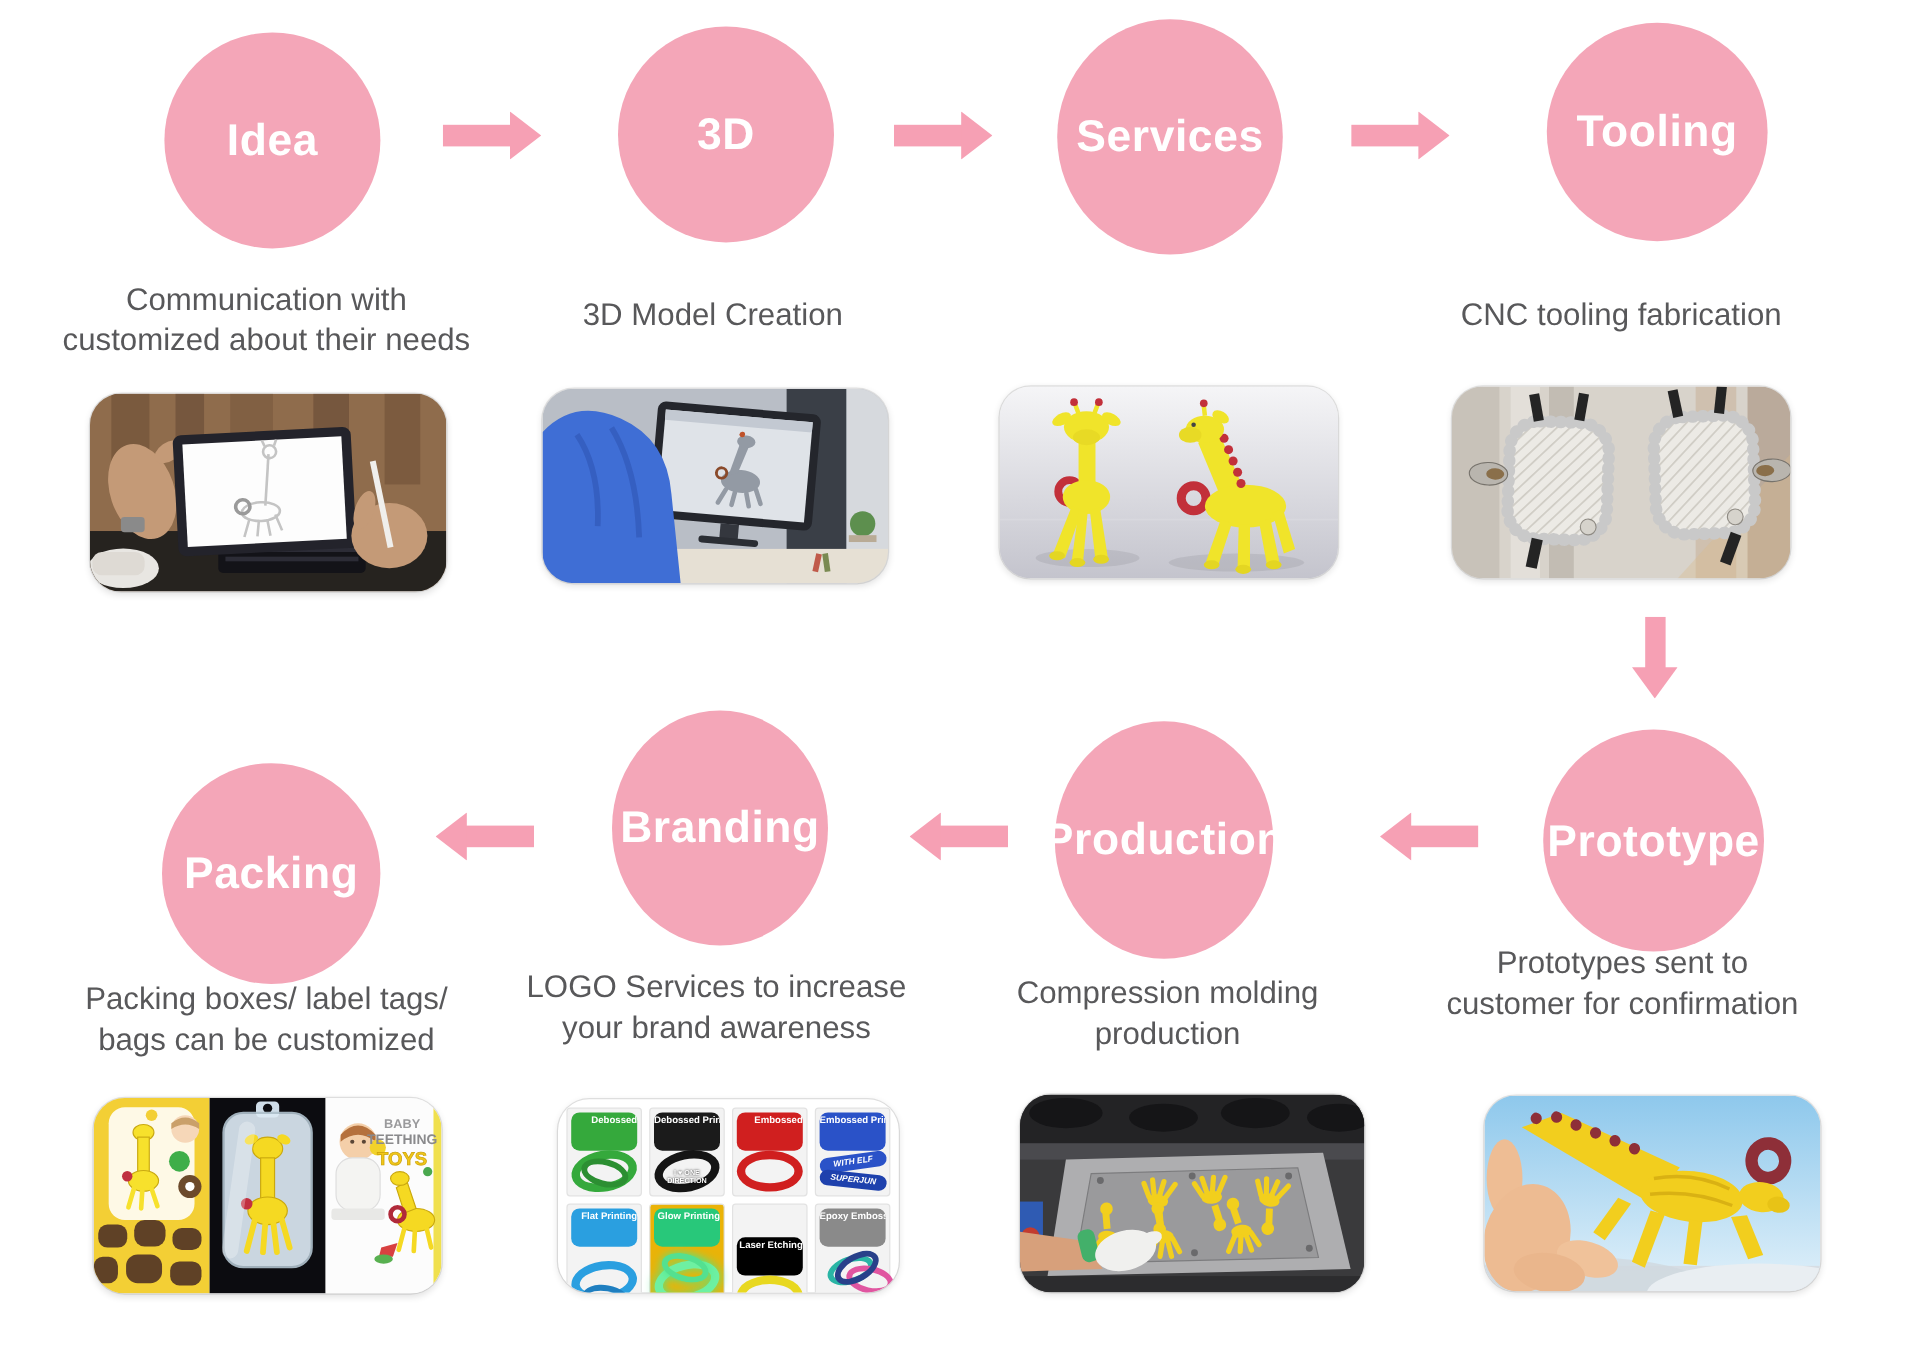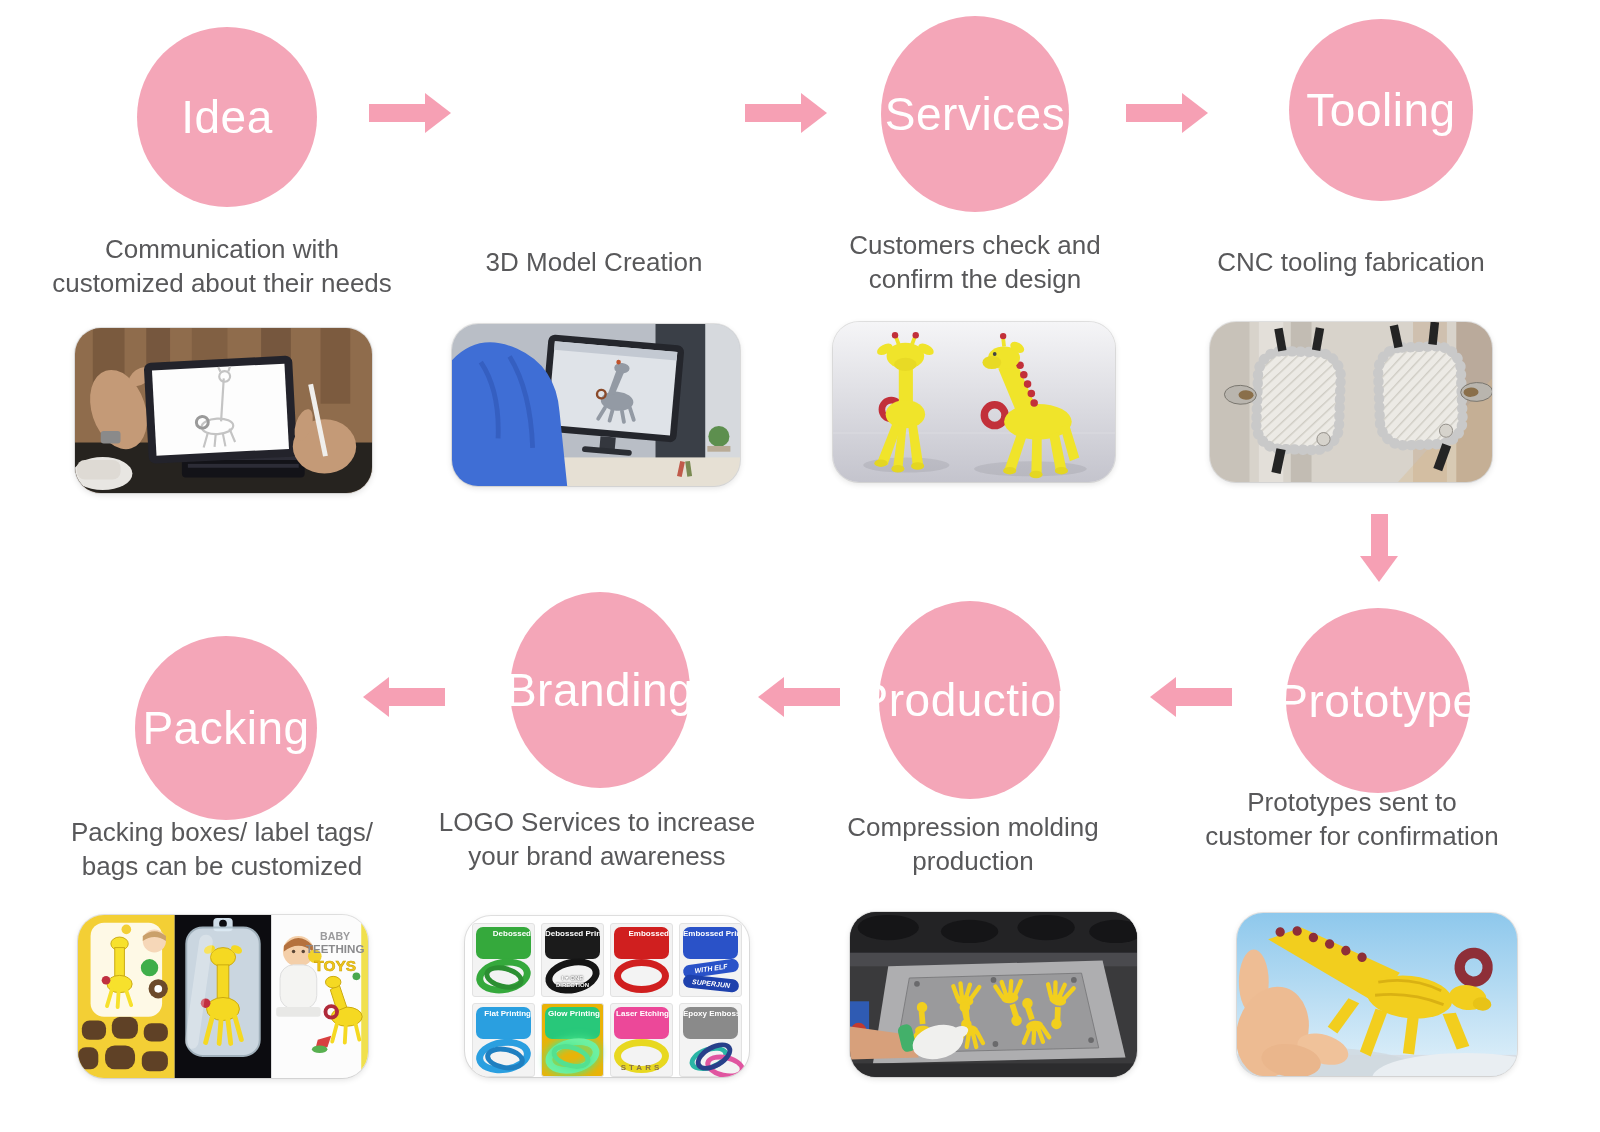--- a/index.html
+++ b/index.html
@@ -3,21 +3,21 @@
 <meta charset="utf-8">
 <style>
   html,body{margin:0;padding:0;background:#ffffff;}
   .canvas{
     position:relative;width:1600px;height:1132px;background:#ffffff;overflow:hidden;
     font-family:"Liberation Sans","DejaVu Sans",sans-serif;
   }
   .node{
     position:absolute;border-radius:50%;background:#f4a6b8;color:#ffffff;
     display:flex;align-items:center;justify-content:center;
-    font-size:46px;font-weight:400;letter-spacing:.5px;
+    font-size:37px;font-weight:700;letter-spacing:.5px;
   }
   .caption{
     position:absolute;transform:translateX(-50%);text-align:center;
     color:#58585a;font-size:26px;line-height:34px;white-space:nowrap;
   }
   .arrow{position:absolute;}
   .photo{
     position:absolute;border-radius:26px;overflow:hidden;
     box-shadow:0 0 0 1px rgba(0,0,0,.10), 0 2px 6px rgba(0,0,0,.12);
     background:#eee;
@@ -41,20 +41,23 @@
     color:#8a7345;font-weight:bold;}
 </style>
 </head>
 <body>
 
 <div class="canvas">
 
   <div class="node" style="left:137px;top:27px;width:180px;height:180px;">
     <span>Idea</span>
   </div>
+  <div class="node" style="left:515px;top:22px;width:180px;height:180px;">
+    <span>3D</span>
+  </div>
   <div class="node" style="left:881px;top:16px;width:188px;height:196px;">
     <span>Services</span>
   </div>
   <div class="node" style="left:1289px;top:19px;width:184px;height:182px;">
     <span>Tooling</span>
   </div>
 
   <div class="arrow" style="left:369px;top:93px;width:82px;height:40px;">
     <svg viewBox="0 0 82 40">
         <rect x="0" y="11" width="58" height="18" fill="#f6a0b4"></rect>
@@ -80,24 +83,20 @@
         <polygon points="0,42 38,42 19,68" fill="#f6a0b4"></polygon>
       </svg>
   </div>
 
   <div class="caption" style="left:222px;top:232px;">
     <div>Communication with</div>
     <div>customized about their needs</div>
   </div>
   <div class="caption" style="left:594px;top:245px;">
     <div>3D Model Creation</div>
-  </div>
-  <div class="caption" style="left:975px;top:228px;">
-    <div>Customers check and</div>
-    <div>confirm the design</div>
   </div>
   <div class="caption" style="left:1351px;top:245px;">
     <div>CNC tooling fabrication</div>
   </div>
 
   <div class="photo" style="left:75px;top:328px;width:297px;height:165px;">
     <svg viewBox="0 0 300 170" preserveAspectRatio="none">
       <rect width="300" height="170" fill="#8f6c4c"></rect>
       <rect x="18" y="0" width="32" height="78" fill="#6d4e35" opacity=".6"></rect>
       <rect x="72" y="0" width="24" height="78" fill="#5d4230" opacity=".5"></rect>
@@ -435,21 +434,21 @@
         </div>
       </div>
       <div class="b-tile dark">
         <div class="b-head" style="background:#28c87a;">Glow Printing</div>
         <div class="b-body">
           <span class="b-ring" style="border-color:#6ef0a2;box-shadow:0 0 10px #4de88c, inset 0 0 8px #4de88c;transform:rotate(-14deg);"></span>
           <span class="b-ring small" style="border-color:#54e090;left:6px;top:6px;transform:rotate(16deg);box-shadow:0 0 8px #4de88c;"></span>
         </div>
       </div>
       <div class="b-tile">
-        <div class="b-head" style="background:#ec4899;">Laser Etching</div>
+        <div class="b-head" style="background:#000000;margin-top:24px;">Laser Etching</div>
         <div class="b-body">
           <span class="b-ring" style="border-color:#e8d820;"></span>
           <span class="b-stars">STARS</span>
         </div>
       </div>
       <div class="b-tile">
         <div class="b-head" style="background:#8a8a8a;">Epoxy Embossed</div>
         <div class="b-body">
           <span class="b-ring small" style="border-color:#2ab5a5;left:6px;top:8px;transform:rotate(-18deg);"></span>
           <span class="b-ring small" style="border-color:#e055a0;left:22px;top:16px;transform:rotate(12deg);"></span>

